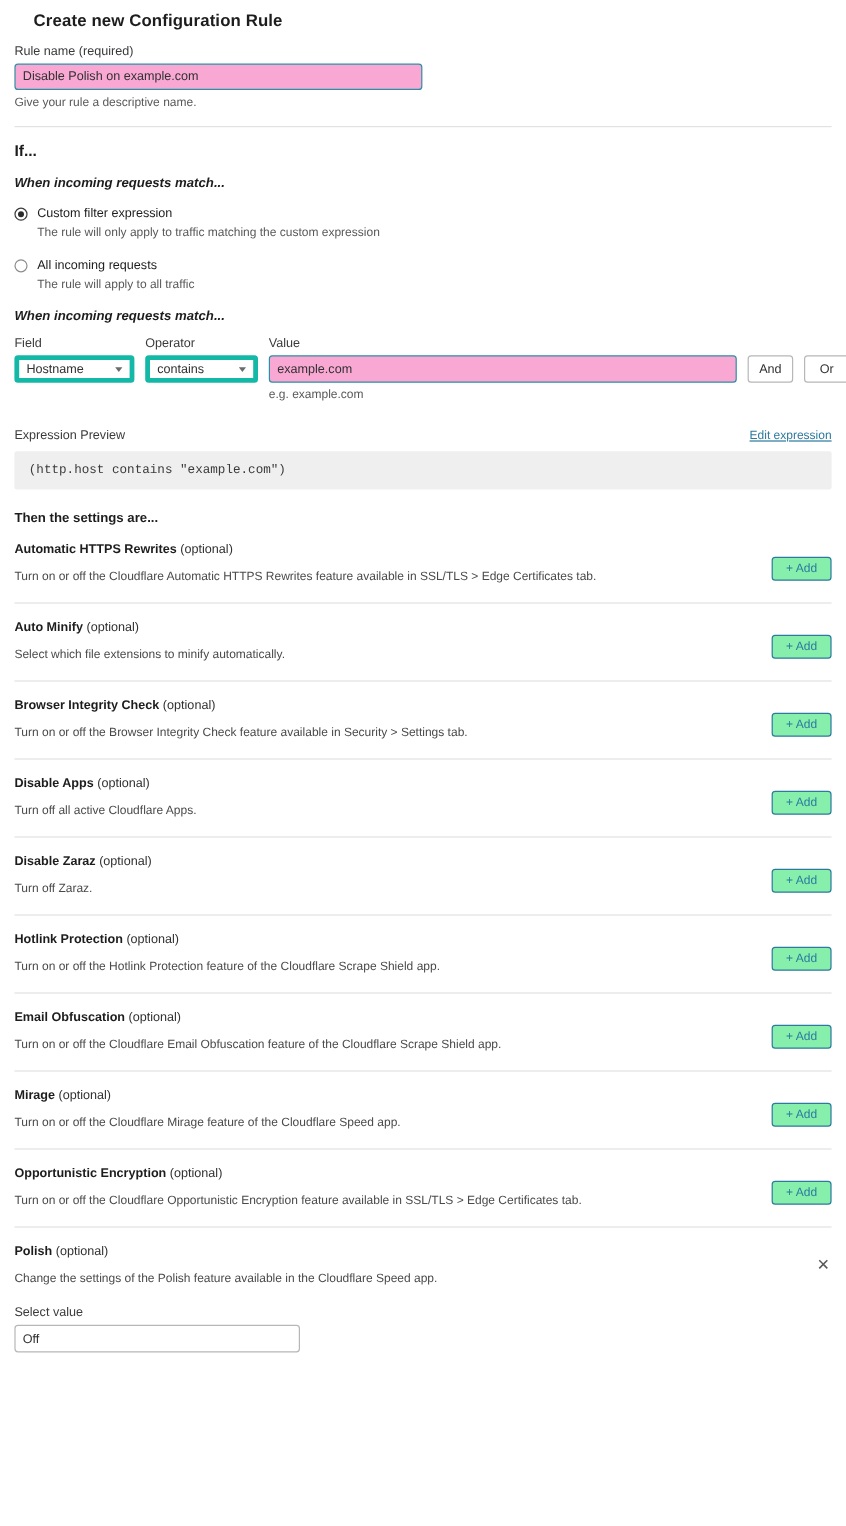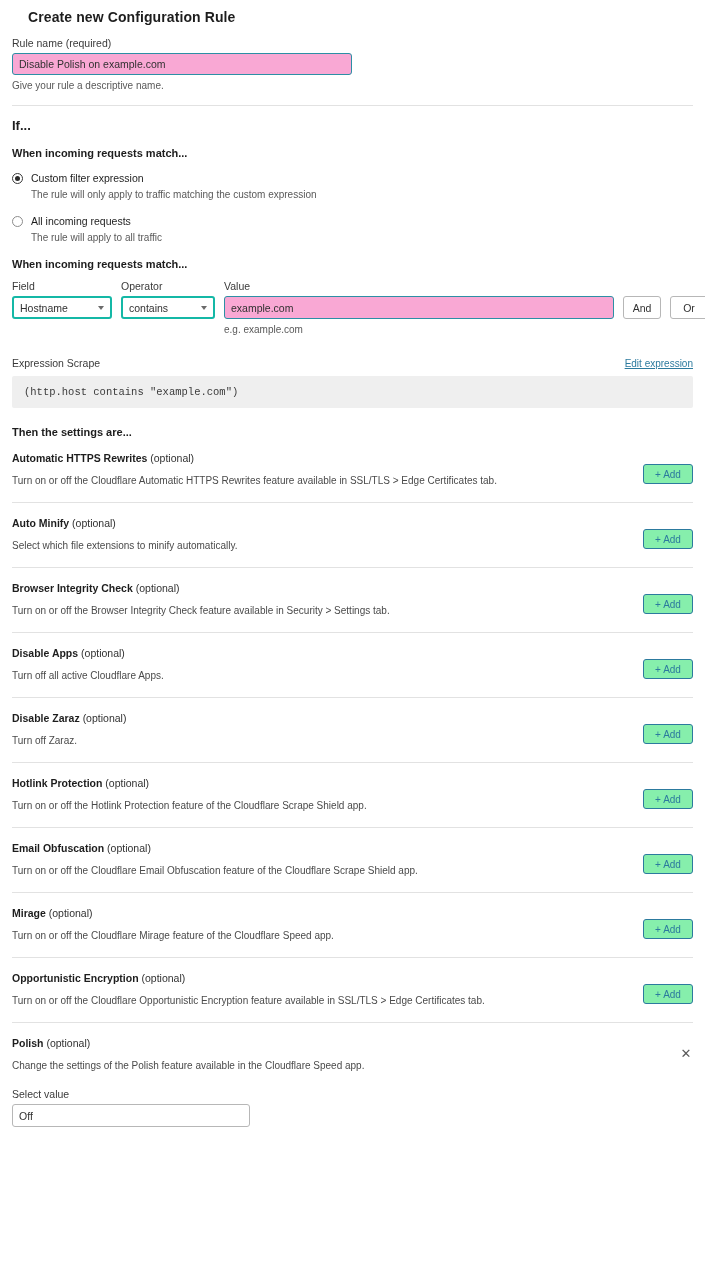--- a/index.html
+++ b/index.html
@@ -57,20 +57,21 @@
     font-size: 13px;
     font-weight: bold;
     color: #1d1d1d;
     margin: 12px 0 0 0;
   }
   .subhead {
     font-size: 11px;
     font-weight: bold;
     color: #1d1d1d;
     margin: 14px 0 0 0;
+    font-style: italic;
   }
   .radio-row {
     display: flex;
     align-items: flex-start;
     margin-top: 12px;
   }
   .radio {
     width: 11px; height: 11px;
     border-radius: 50%;
     border: 1px solid #8c8c8c;
@@ -109,21 +110,21 @@
     margin-top: 10px;
   }
   .col { display: flex; flex-direction: column; }
   .col-label {
     font-size: 10.5px;
     color: #3a3a3a;
     margin-bottom: 4px;
   }
   .select {
     height: 23px;
-    border: 2px solid #14b8a6;
+    border: 4px solid #14b8a6;
     border-radius: 3px;
     background: #fff;
     font-size: 10.5px;
     color: #313131;
     padding: 0 18px 0 6px;
     display: flex;
     align-items: center;
     position: relative;
   }
   .select .caret {
@@ -329,21 +330,21 @@
       <button class="btn-outline">And</button>
     </div>
 
     <div class="col mt-gap">
       <span class="col-label">&nbsp;</span>
       <button class="btn-outline">Or</button>
     </div>
   </div>
 
   <div class="preview-head">
-    <span class="preview-label">Expression Scrape</span>
+    <span class="preview-label">Expression Preview</span>
     <span class="link">Edit expression</span>
   </div>
   <div class="preview-box">(http.host contains "example.com")</div>
 
   <div class="then-head">Then the settings are...</div>
 
   <div class="setting">
     <div class="setting-title">
       <b>Automatic HTTPS Rewrites</b>
       <span class="opt">(optional)</span>

